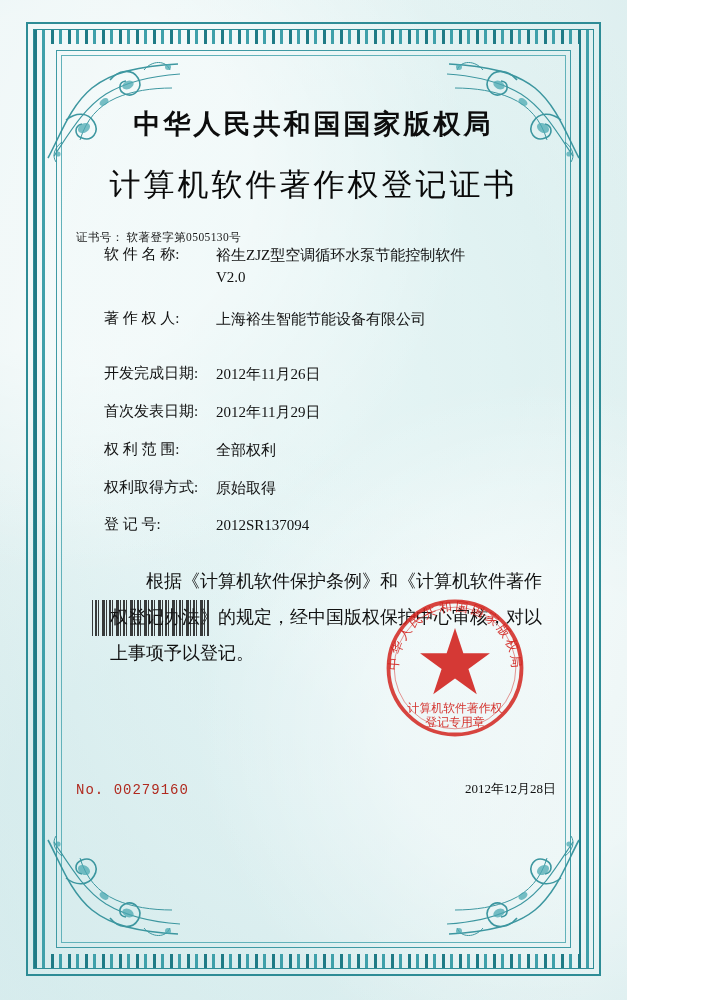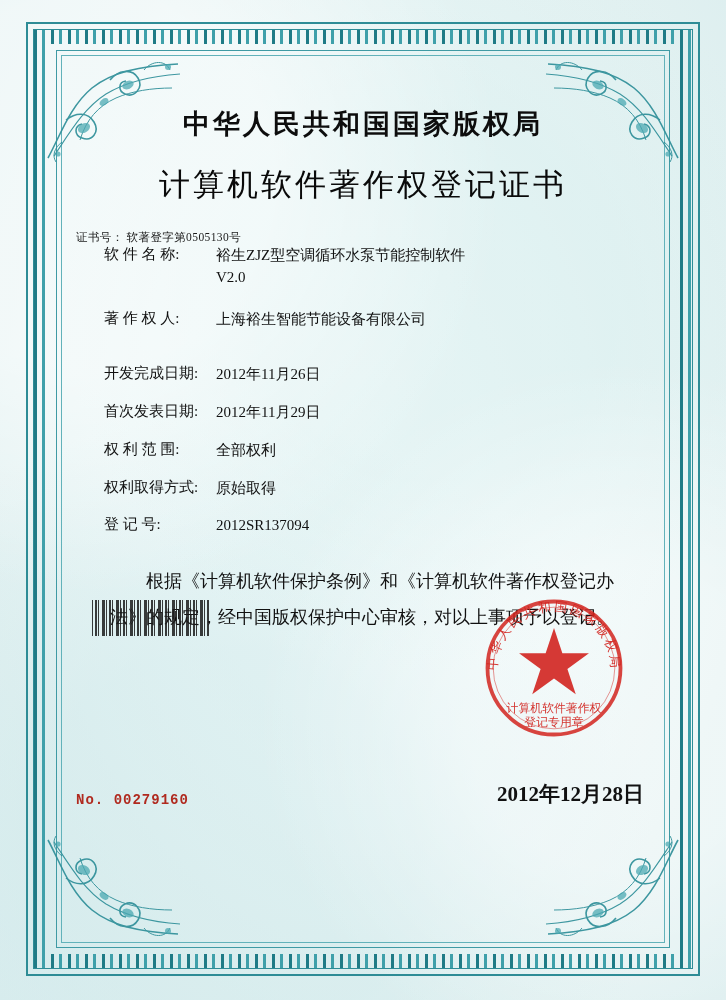--- a/index.html
+++ b/index.html
@@ -8,21 +8,21 @@
     background: #ffffff;
   }
   body {
     width: 726px;
     height: 1000px;
     font-family: "Liberation Serif", serif;
     overflow: hidden;
   }
   .certificate {
     position: relative;
-    width: 726px;
+    width: 627px;
     height: 1000px;
     background:
       radial-gradient(ellipse at 50% 45%, #f4fbfb 0%, #eaf6f6 45%, #e2f1f1 75%, #dceeef 100%);
     overflow: hidden;
   }
   
   .paper-texture {
     position: absolute;
     inset: 0;
     background:
@@ -193,37 +193,36 @@
     right: 96px;
     top: 592px;
     width: 152px;
     height: 152px;
   }
   .seal svg { width: 100%; height: 100%; }
 
   .footer {
     position: absolute;
     left: 76px;
-    right: 76px;
+    right: 65px;
     top: 780px;
     display: flex;
     justify-content: space-between;
     align-items: flex-end;
     font-size: 14px;
-    font-weight: bold;
   }
   .serial {
     color: #b02a1f;
     font-family: "Liberation Mono", monospace;
     letter-spacing: 1px;
     font-size: 14px;
   }
   .issue-date {
     color: #111;
-    font-size: 21px;
+    font-size: 13px;
     padding-right: 6px;
     margin-left: 32px;
   }
 </style>
 </head>
 <body>
 
 <div class="certificate">
   <div class="paper-texture"></div>
 

